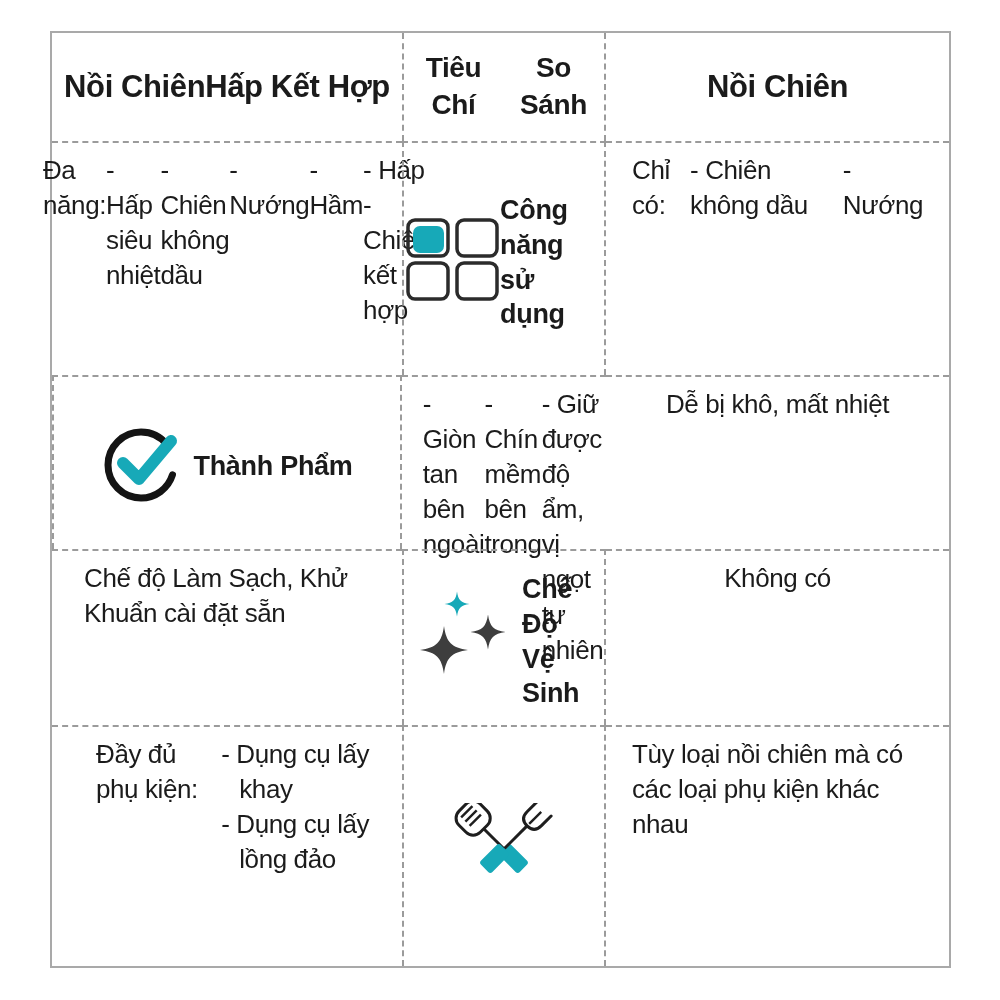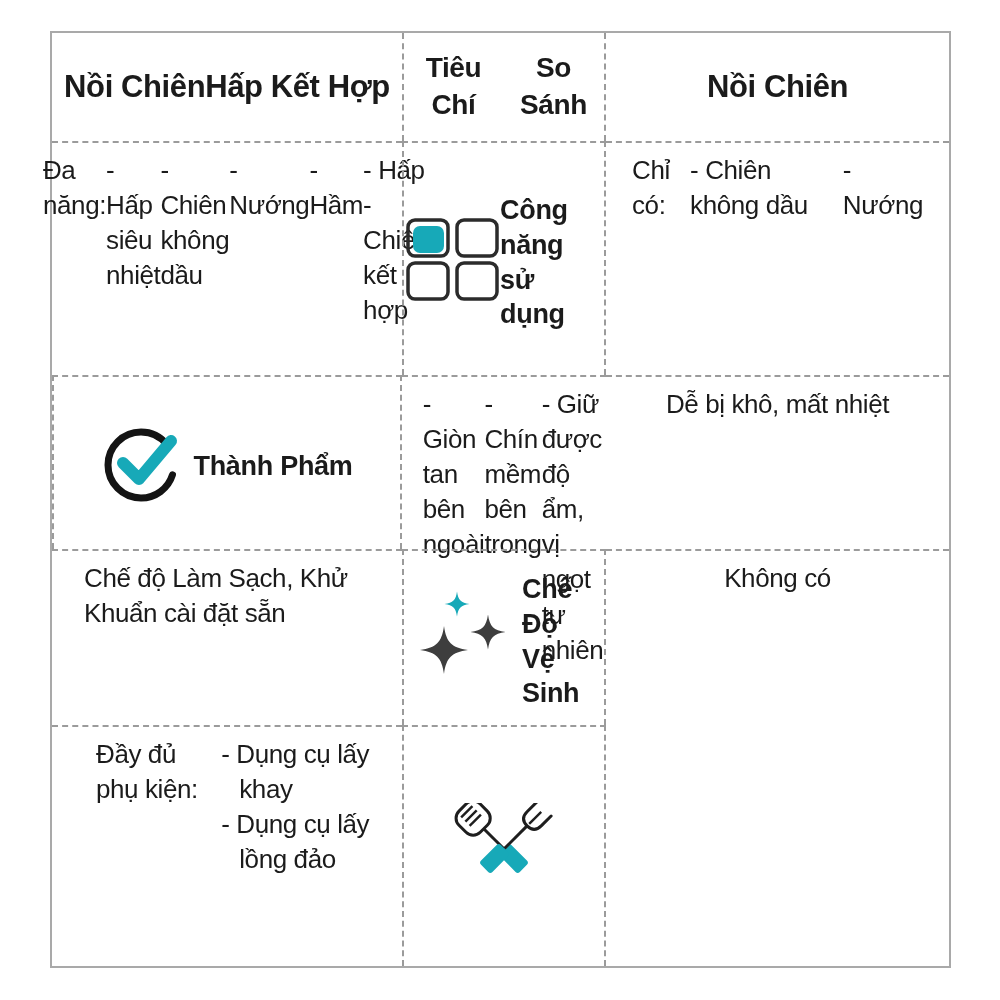--- a/index.html
+++ b/index.html
@@ -152,14 +152,17 @@
         </g>
         <g transform="translate(74,30) rotate(45)">
           <path d="M-10 -34 L-10 -20 Q-10 -10 0 -10 Q10 -10 10 -20 L10 -34" fill="none" stroke="#1e1e1e" stroke-width="3" stroke-linecap="round"></path>
           <line x1="0" y1="-30" x2="0" y2="-13" stroke="#1e1e1e" stroke-width="2.4"></line>
           <line x1="0" y1="-10" x2="0" y2="22" stroke="#1e1e1e" stroke-width="3"></line>
           <rect x="-8" y="22" width="16" height="28" rx="3" fill="#17A9B8"></rect>
         </g>
       </svg>
     </span>
   </div>
+  <div class="cell txt rcell rsep">
+    <div>Tùy loại nồi chiên mà có các loại phụ kiện khác nhau</div>
+  </div>
 
 </div>
 
 </body></html>

